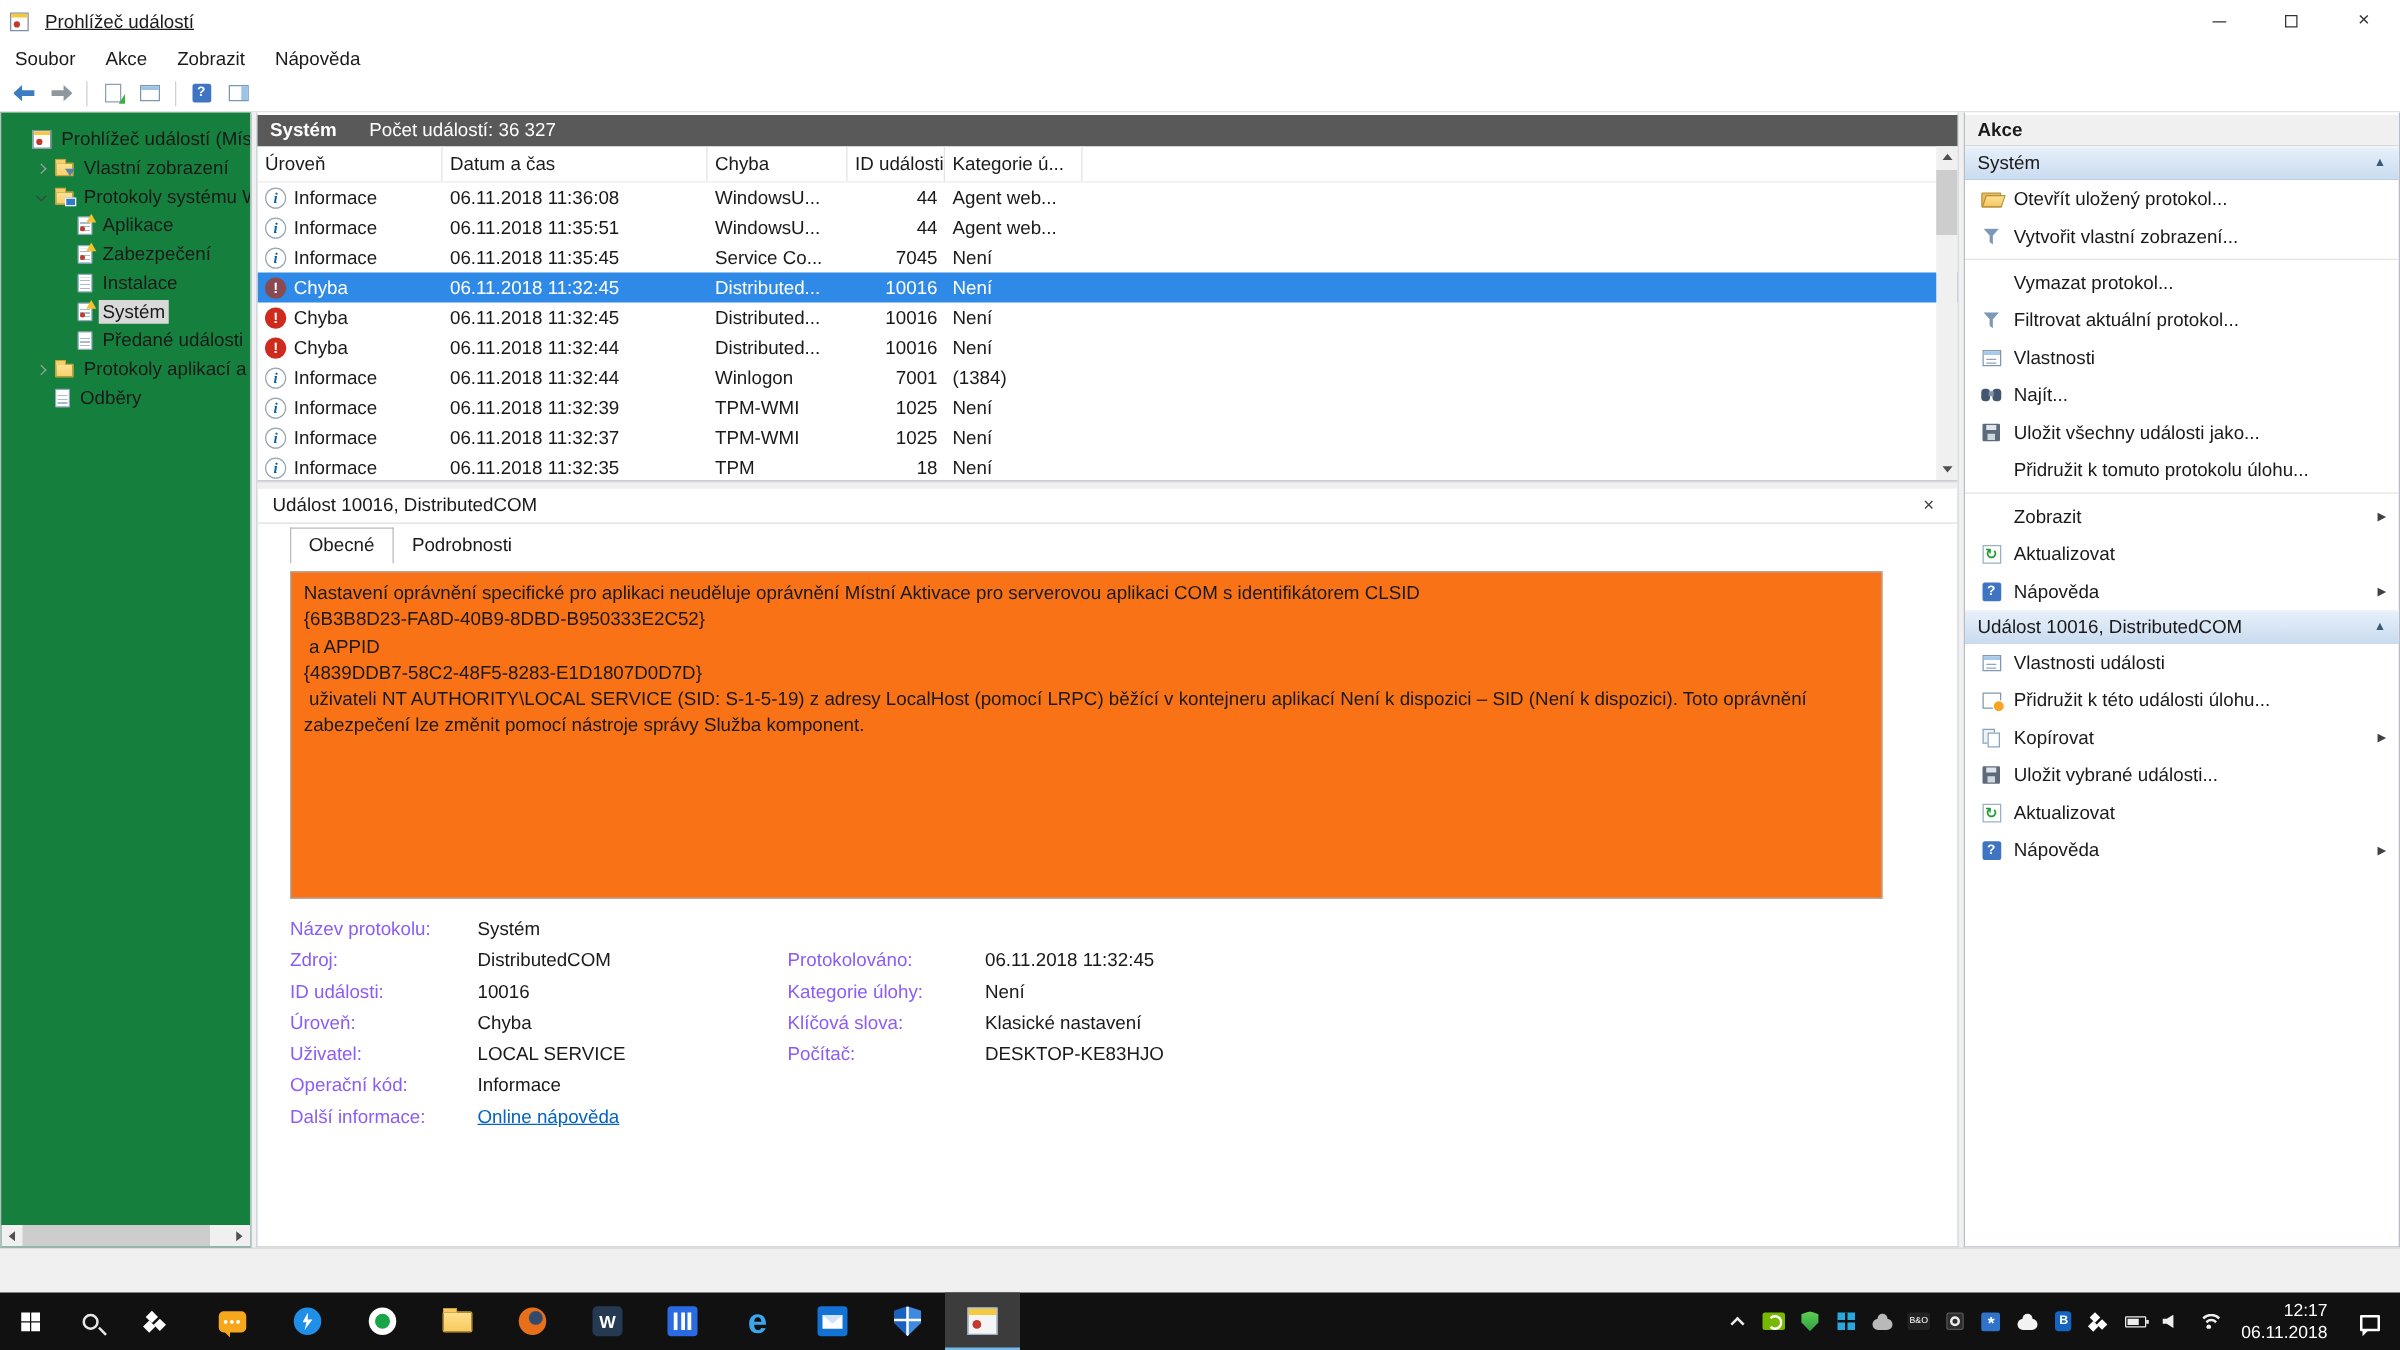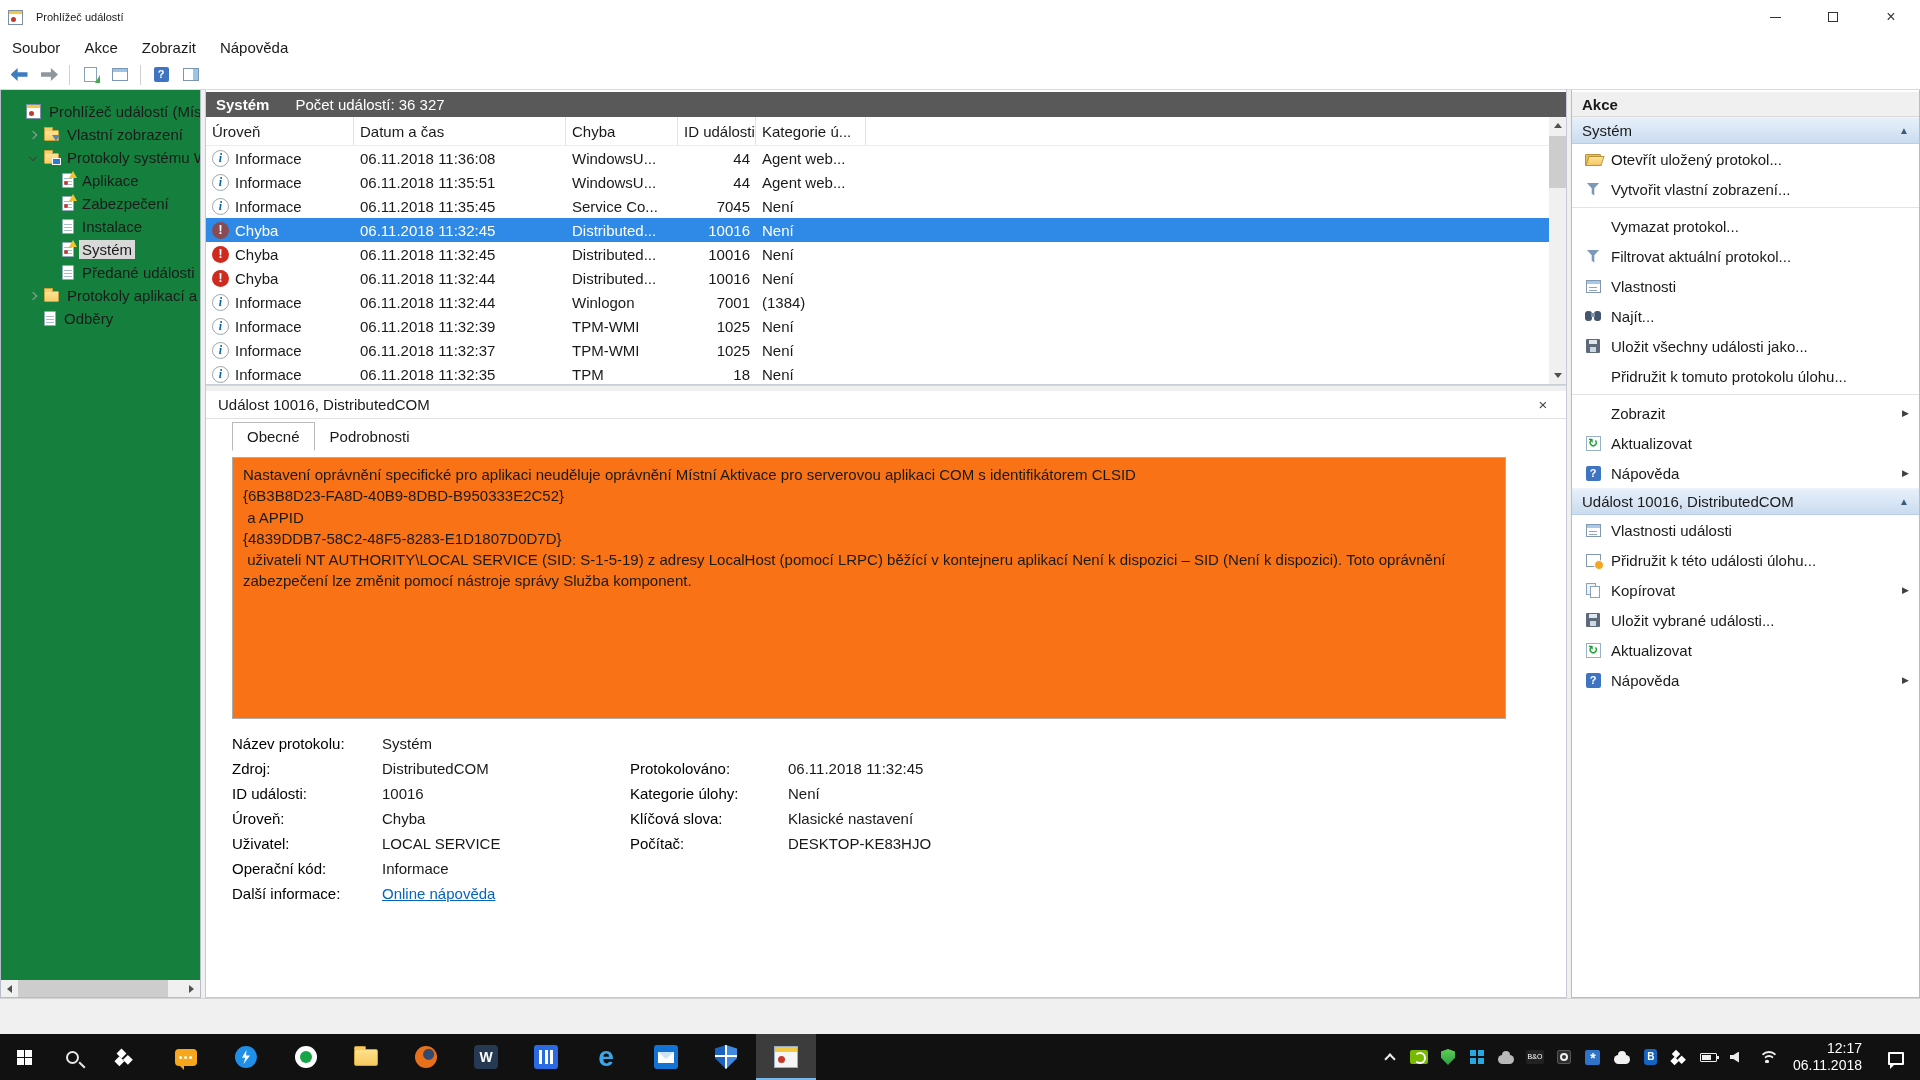--- a/index.html
+++ b/index.html
@@ -3,21 +3,21 @@
 <meta charset="utf-8">
 <style>
   html,body{margin:0;padding:0;background:#000;}
   *{box-sizing:border-box;}
   .screen{width:1920px;height:1080px;background:#fff;position:relative;overflow:hidden;
     font-family:"Liberation Sans","DejaVu Sans",sans-serif;font-size:15px;color:#1a1a1a;
     display:flex;flex-direction:column;}
 
   
   .titlebar{height:34px;background:#fff;display:flex;align-items:center;flex:none;}
-  .titlebar .title{margin-left:6px;font-size:11px;}
+  .titlebar .title{margin-left:6px;font-size:15px;text-decoration:underline;}
   .titlebar .tspace{flex:1;}
   .wcb{width:58px;height:34px;display:flex;align-items:center;justify-content:center;color:#333;font-size:16px;}
   .glyph-min{width:11px;height:1px;background:#333;display:block;}
   .glyph-max{width:10px;height:10px;border:1px solid #333;display:block;}
   .app-ico-wrap{width:30px;display:flex;justify-content:center;}
 
   
   .menubar{height:26px;display:flex;align-items:center;flex:none;background:#fff;}
   .mi{padding:0 12px;height:100%;display:flex;align-items:center;}
 
@@ -80,21 +80,21 @@
   
   .detail{flex:1;display:flex;flex-direction:column;min-height:0;}
   .detail-header{height:28px;display:flex;align-items:center;padding:0 12px;border-bottom:1px solid #e0e0e0;flex:none;}
   .detail-header .dh-x{margin-left:auto;color:#444;font-size:15px;width:22px;text-align:center;}
   .tabs{height:34px;display:flex;align-items:flex-end;padding-left:26px;flex:none;position:relative;}
   .tabs::after{content:"";position:absolute;left:0;right:0;bottom:0;height:0px;}
   .tab{padding:5px 14px;border:1px solid transparent;margin-bottom:2px;}
   .tab.active{border-color:#bababa;background:#fff;border-bottom-color:#fff;text-align:center;}
   .msgbox{margin:4px 60px 0 26px;height:262px;border:1px solid #acacac;padding:6px 10px;white-space:pre-wrap;line-height:1.42;overflow:hidden;flex:none;background:#f97316;}
   .fields{margin:16px 60px 0 26px;display:grid;grid-template-columns:150px 248px 158px auto;row-gap:8px;}
-  .fields .fl{color:#000000;}
+  .fields .fl{color:#8b5cf6;}
   .fields a.flink{color:#0563c1;}
 
   
   .actions-header{height:25px;margin-top:2px;background:#f0f0f0;border-bottom:1px solid #d9d9d9;display:flex;align-items:center;padding:0 10px;font-weight:bold;flex:none;}
   .asec-head{height:27px;background:linear-gradient(#e7f0fa,#cadcf0);border-top:1px solid #eef4fb;border-bottom:1px solid #b9cde4;display:flex;align-items:center;padding:0 10px;flex:none;}
   .asec-head .acol{margin-left:auto;font-size:10px;color:#3a5a7a;}
   .aitem{height:30px;display:flex;align-items:center;padding:0 10px 0 12px;gap:9px;}
   .aitem .aic{width:18px;display:flex;justify-content:center;flex:none;}
   .aitem .aarr{margin-left:auto;font-size:9px;color:#404040;}
   .asep{height:1px;background:#e3e3e3;margin:3px 0;}

